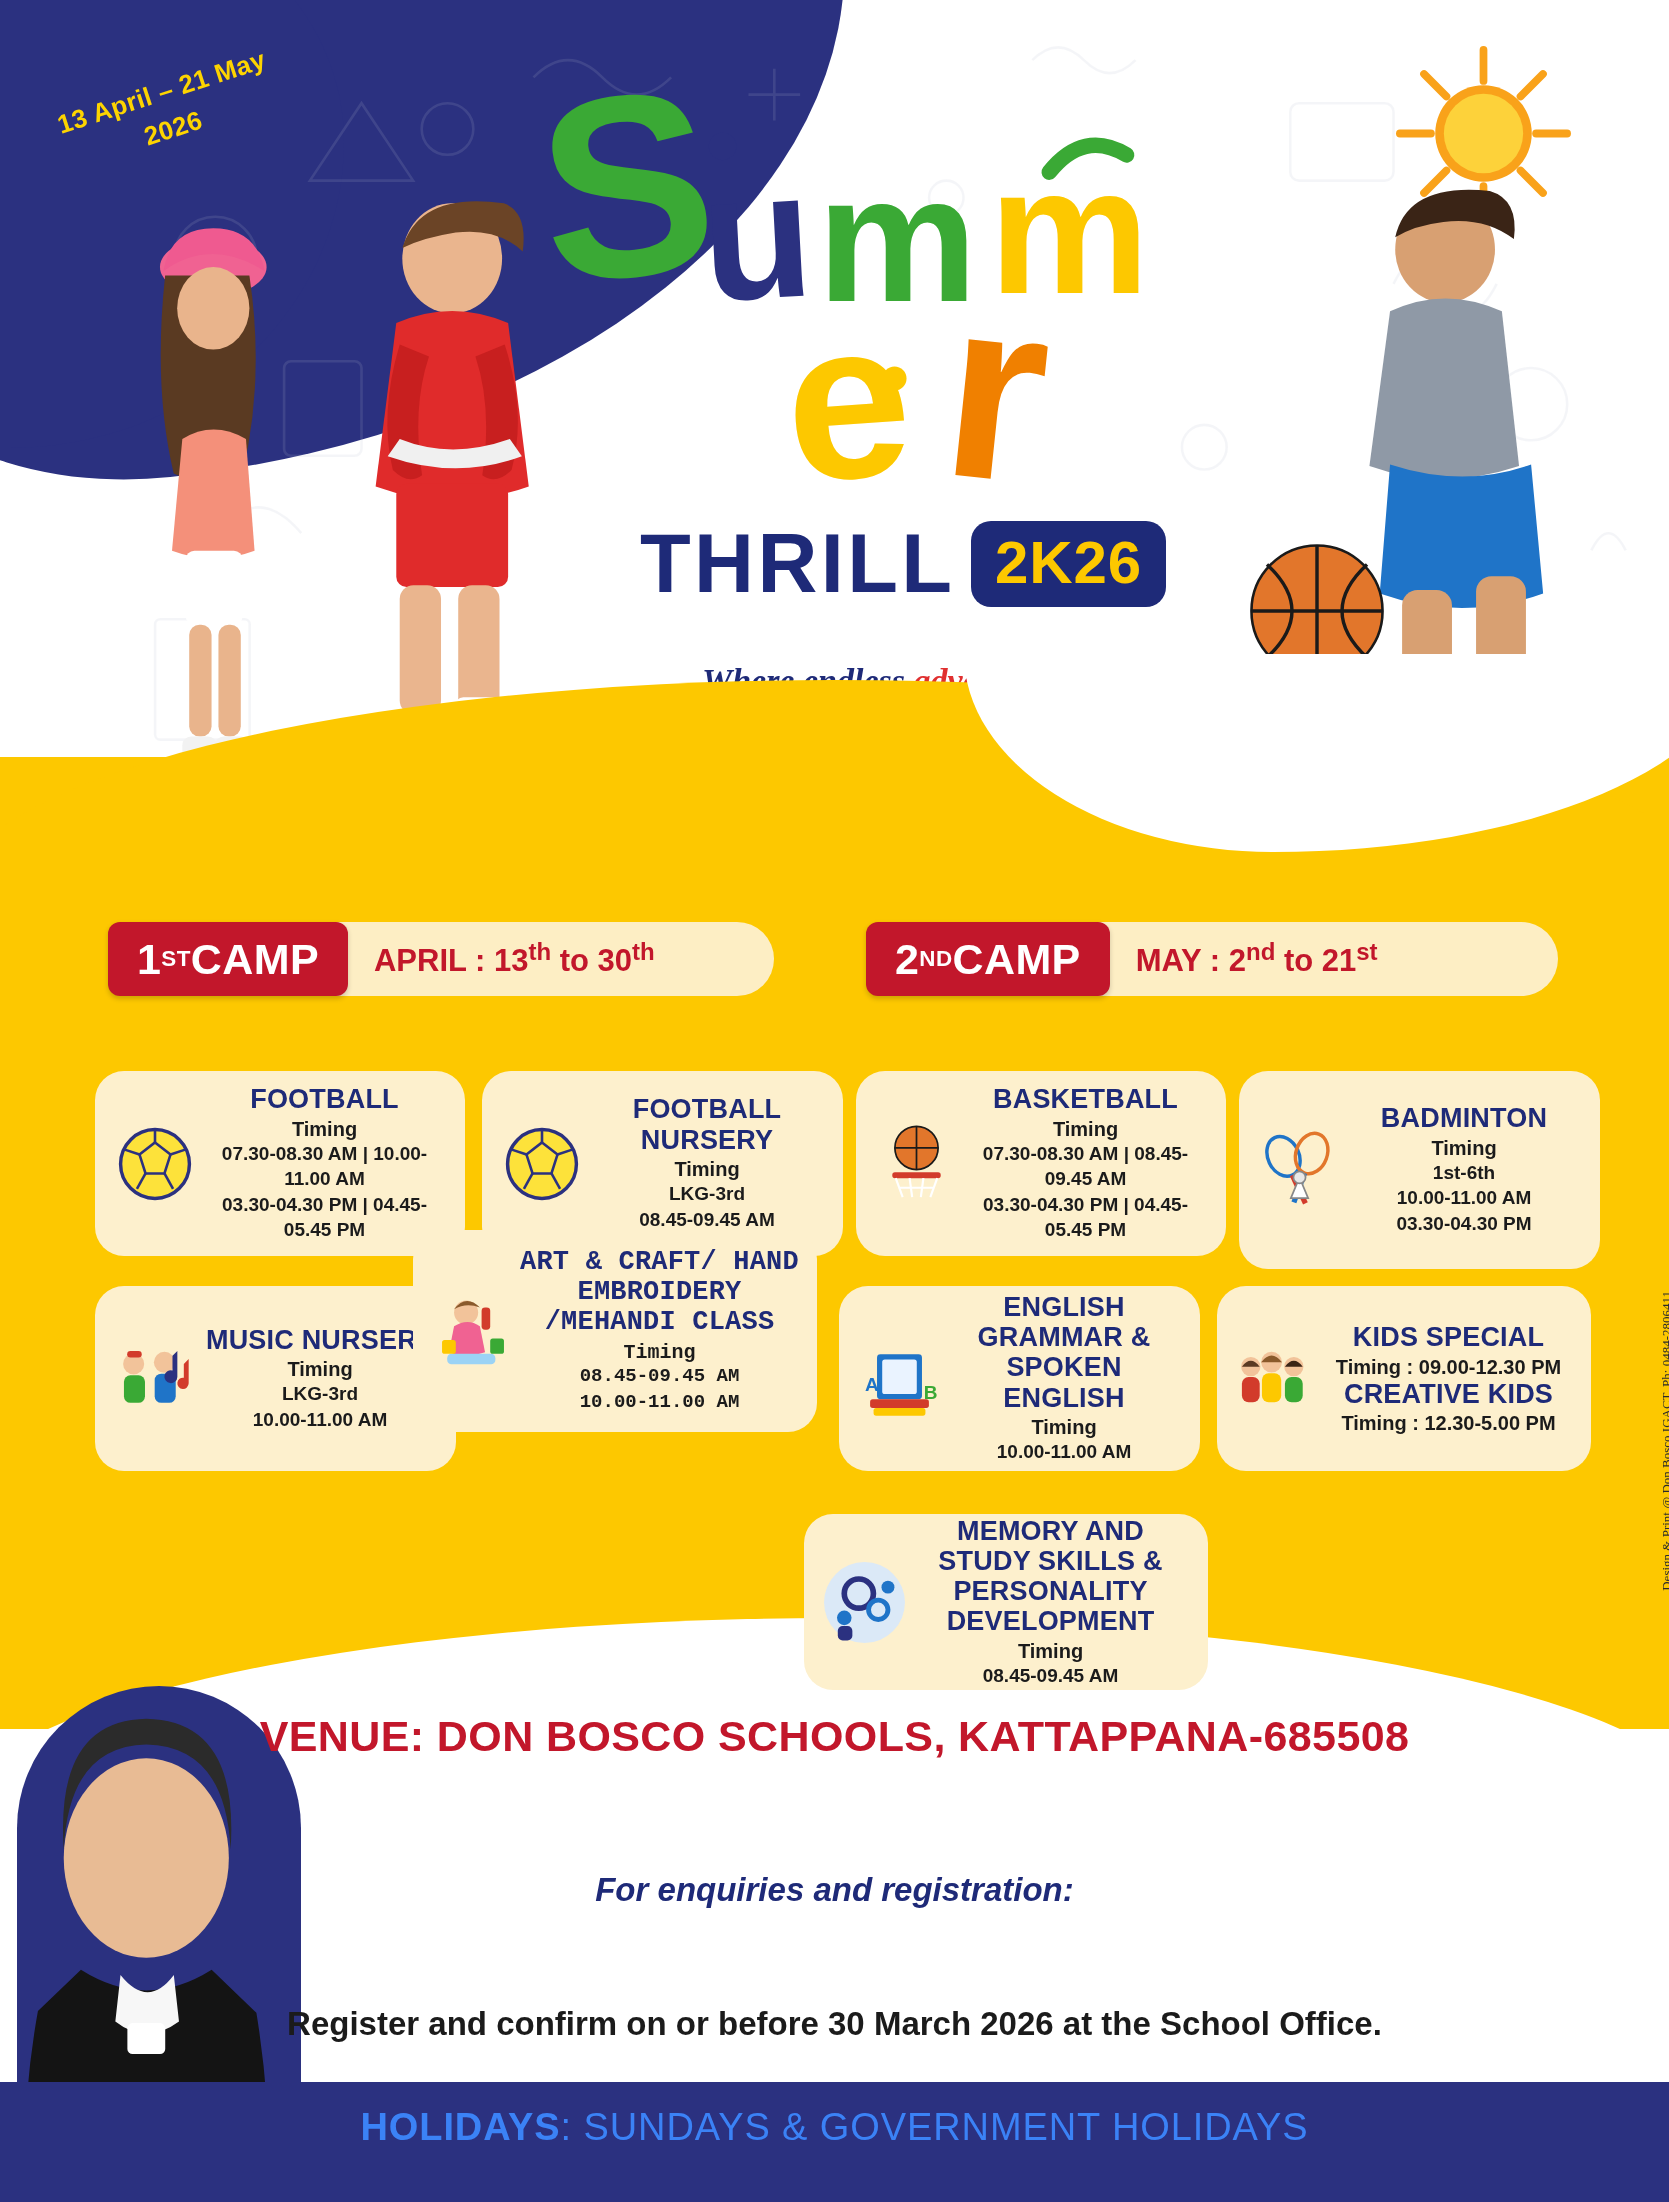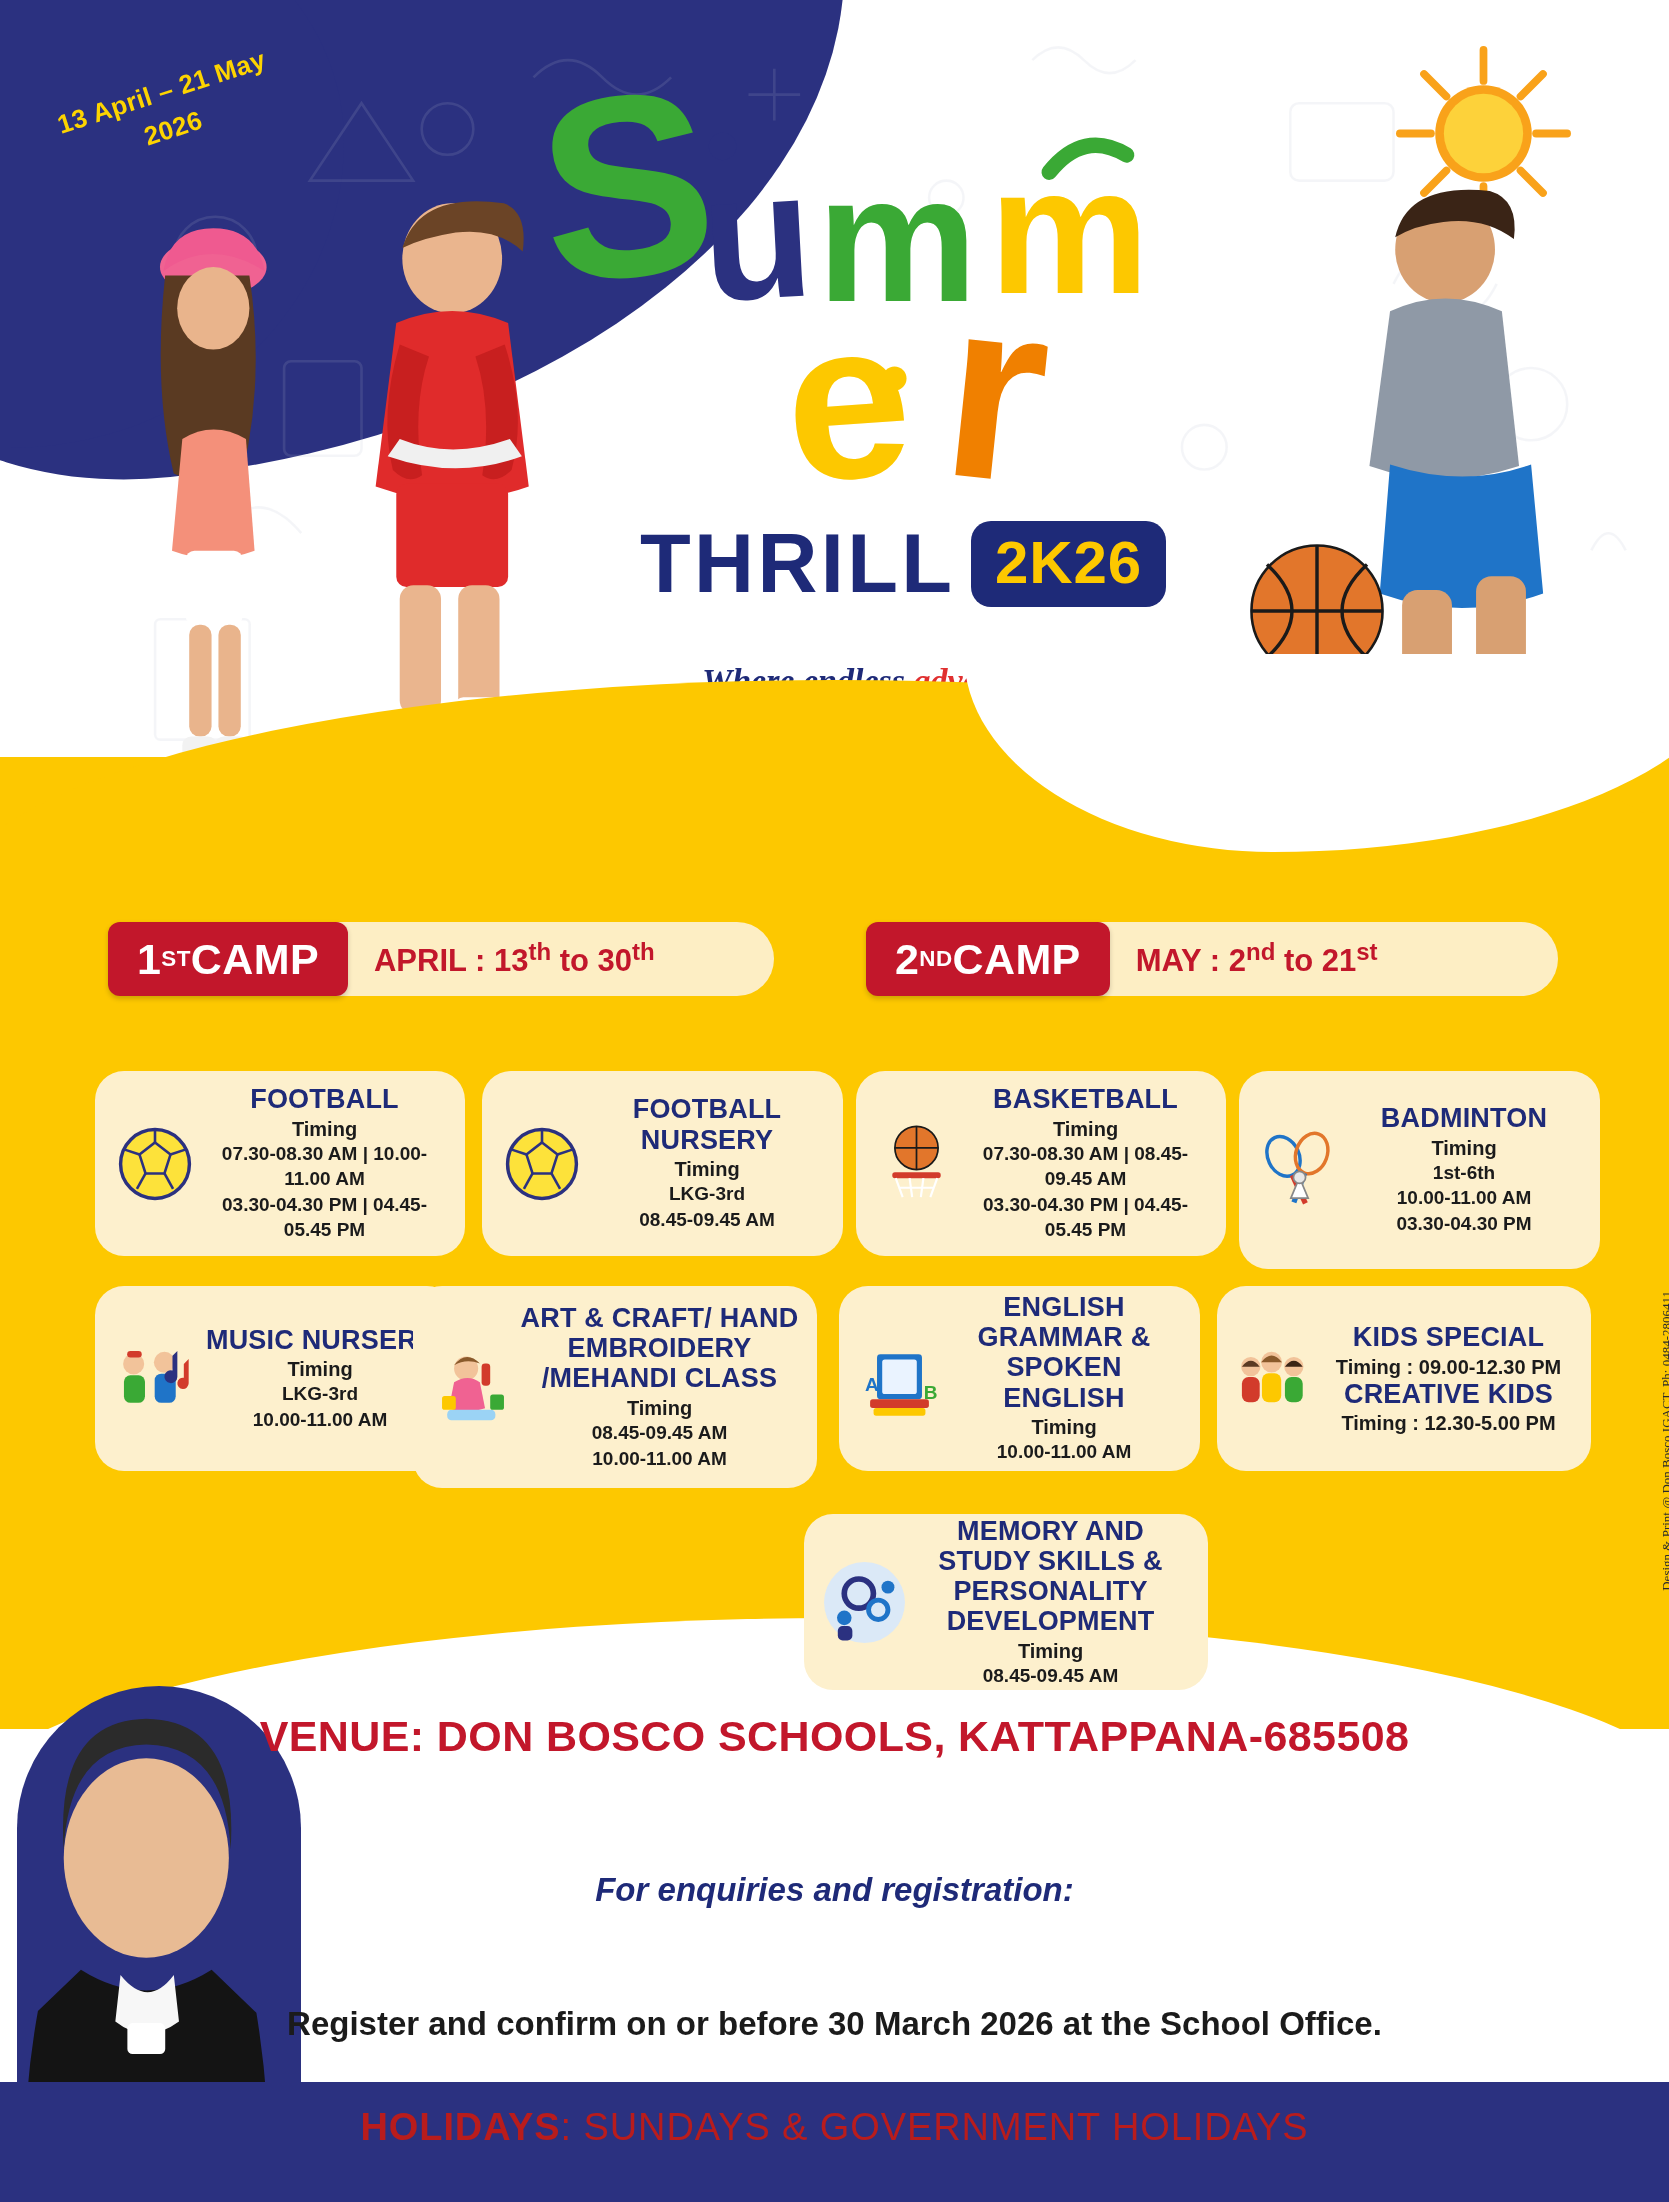--- a/index.html
+++ b/index.html
@@ -185,21 +185,21 @@
     position: absolute;
     left: 0; top: 2082px;
     width: 1669px; height: 120px;
     background: #2b3180;
   }
   .holidays {
     position: absolute;
     left: 0; top: 2106px;
     width: 1669px;
     text-align: center;
-    color: #b91c1c;
+    color: #3b82f6;
     font-size: 38px;
     letter-spacing: 0.9px;
   }
   .holidays b { font-weight: 800; }
 
   
   .enq {
     position: absolute; left: 0; top: 1871px; width: 1669px;
     text-align: center;
     color: #1e2a78;
@@ -567,21 +567,21 @@
       </svg>
     </div>
     <div class="txt">
       <div class="title">MUSIC NURSERY</div>
       <div class="tlabel">Timing</div>
       <div class="tline">LKG-3rd</div>
       <div class="tline">10.00-11.00 AM</div>
     </div>
   </div>
 
-  <div class="card" style="left:413px; top:1286px; width:404px; height:202px;">
+  <div class="card" style="left:413px; top:1230px; width:404px; height:202px;font-family:Liberation Mono, monospace;">
     <div class="icon-box">
       <svg width="86" height="83" viewBox="0 0 100 96">
         <circle cx="42" cy="26" r="14" fill="#f2c39a"></circle>
         <path d="M28 22 q14 -18 30 -2 q-16 -6 -30 2z" fill="#8a5a2b"></path>
         <path d="M28 42 q16 -10 30 0 l6 30 q-22 8 -42 0z" fill="#f06292"></path>
         <rect x="20" y="74" width="56" height="12" rx="5" fill="#9bd3f5"></rect>
         <rect x="14" y="58" width="16" height="16" rx="3" fill="#fdc800"></rect>
         <rect x="70" y="56" width="16" height="18" rx="3" fill="#3aa935"></rect>
         <rect x="60" y="20" width="10" height="26" rx="4" fill="#d23b2b"></rect>
       </svg>

